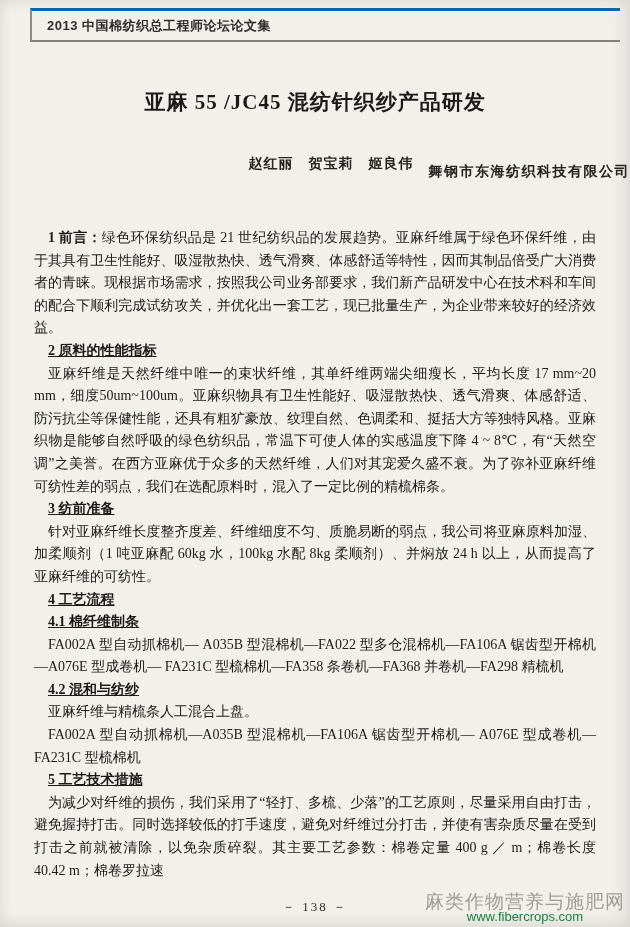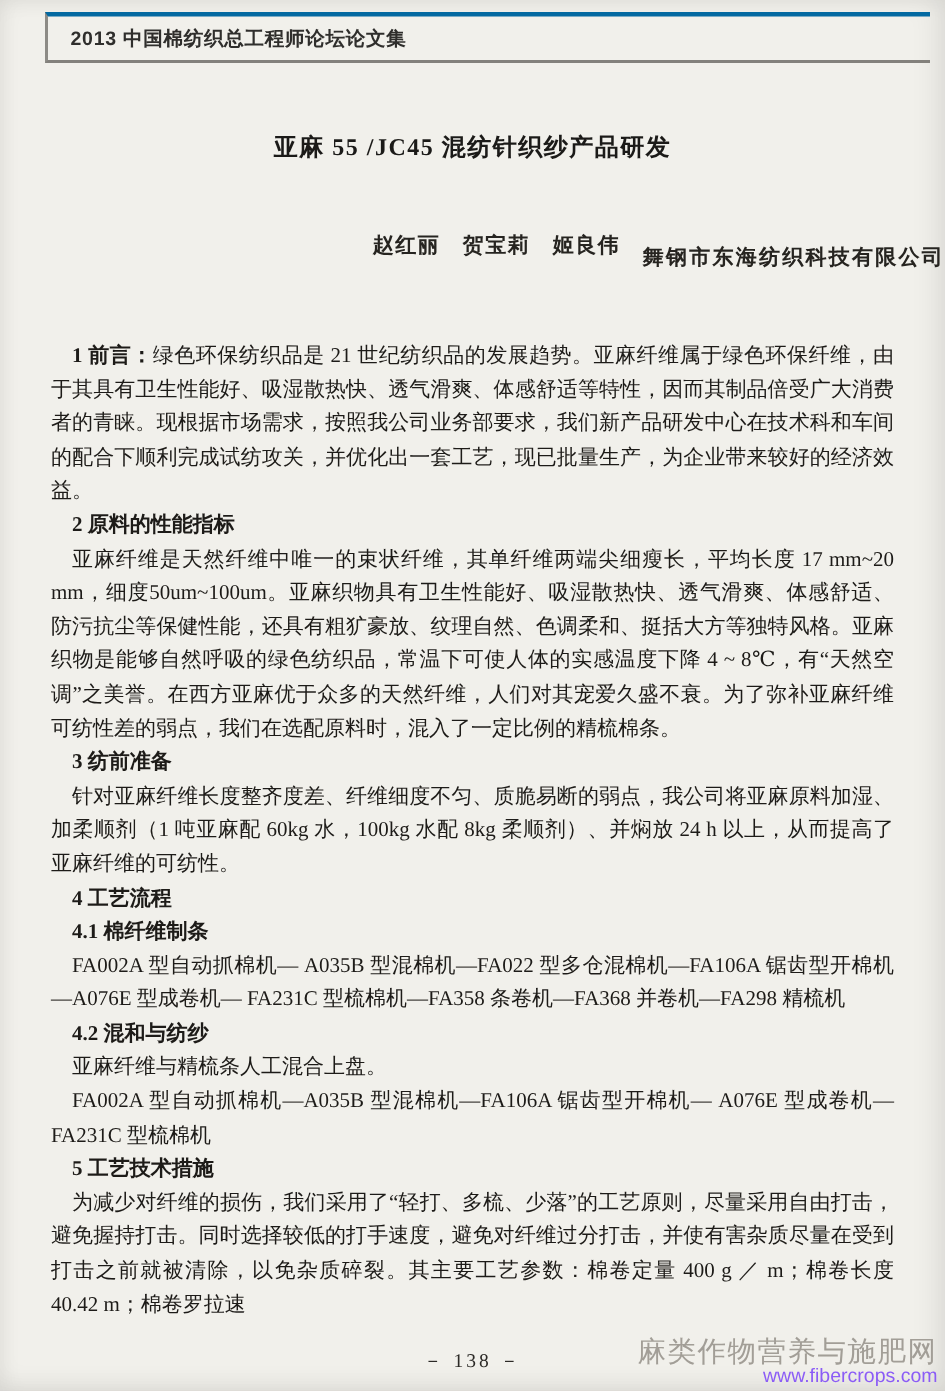--- a/index.html
+++ b/index.html
@@ -25,52 +25,52 @@
     border-top: 3px solid #0369a1;
   }
   .rh-text {
     position: absolute; left: 15px; top: 6px;
     font-family: "Liberation Sans", "DejaVu Sans", sans-serif;
     font-size: 13px; font-weight: bold; color: #2f2e2c; letter-spacing: .5px;
     white-space: nowrap;
   }
   .title {
     position: absolute; top: 88px; left: 0; width: 100%; margin: 0;
-    text-align: center; font-size: 16px; font-weight: bold;
+    text-align: center; font-size: 21px; font-weight: bold;
     color: #1b1a18; letter-spacing: 1px;
   }
   .authors {
     position: absolute; top: 139px; left: 0; width: 100%; margin: 16px;
     text-align: center; font-size: 14px; font-weight: bold;
     color: #262420; letter-spacing: 1px;
   }
   .affiliation {
     position: absolute; top: 163px; left: 0; width: 100%; margin: 0;
     text-align: right; font-size: 14px; font-weight: bold;
     color: #262420; letter-spacing: 1.5px;
   }
   .body {
     position: absolute; top: 227px; left: 34px; width: 562px;
     font-size: 14px; line-height: 22.6px; color: #1d1b18;
     text-align: justify;
   }
   .body p { margin: 0; text-indent: 1em; }
-  .hd { font-weight: bold; }
+  .hd { font-weight: bold; text-decoration: underline; }
   .bold { font-weight: bold; }
   .page-number {
     position: absolute; bottom: 11px; left: 0; width: 100%;
     text-align: center; font-size: 13px; color: #2c2a27; letter-spacing: 2px;
   }
   .watermark {
     position: absolute; right: 5px; bottom: 3px; text-align: right;
     font-family: "Liberation Sans", "DejaVu Sans", sans-serif;
     line-height: 15px;
   }
   .wm1 { font-size: 19px; color: #a29e97; letter-spacing: 1px; }
-  .wm2 { font-size: 13px; color: #8b5cf6; }
+  .wm2 { font-size: 13px; color: #15803d; text-align: center; }
 </style>
 </head>
 <body>
 
 <main class="page">
 
   <header class="running-header">
     <span class="rh-text">2013 中国棉纺织总工程师论坛论文集</span>
   </header>
 

